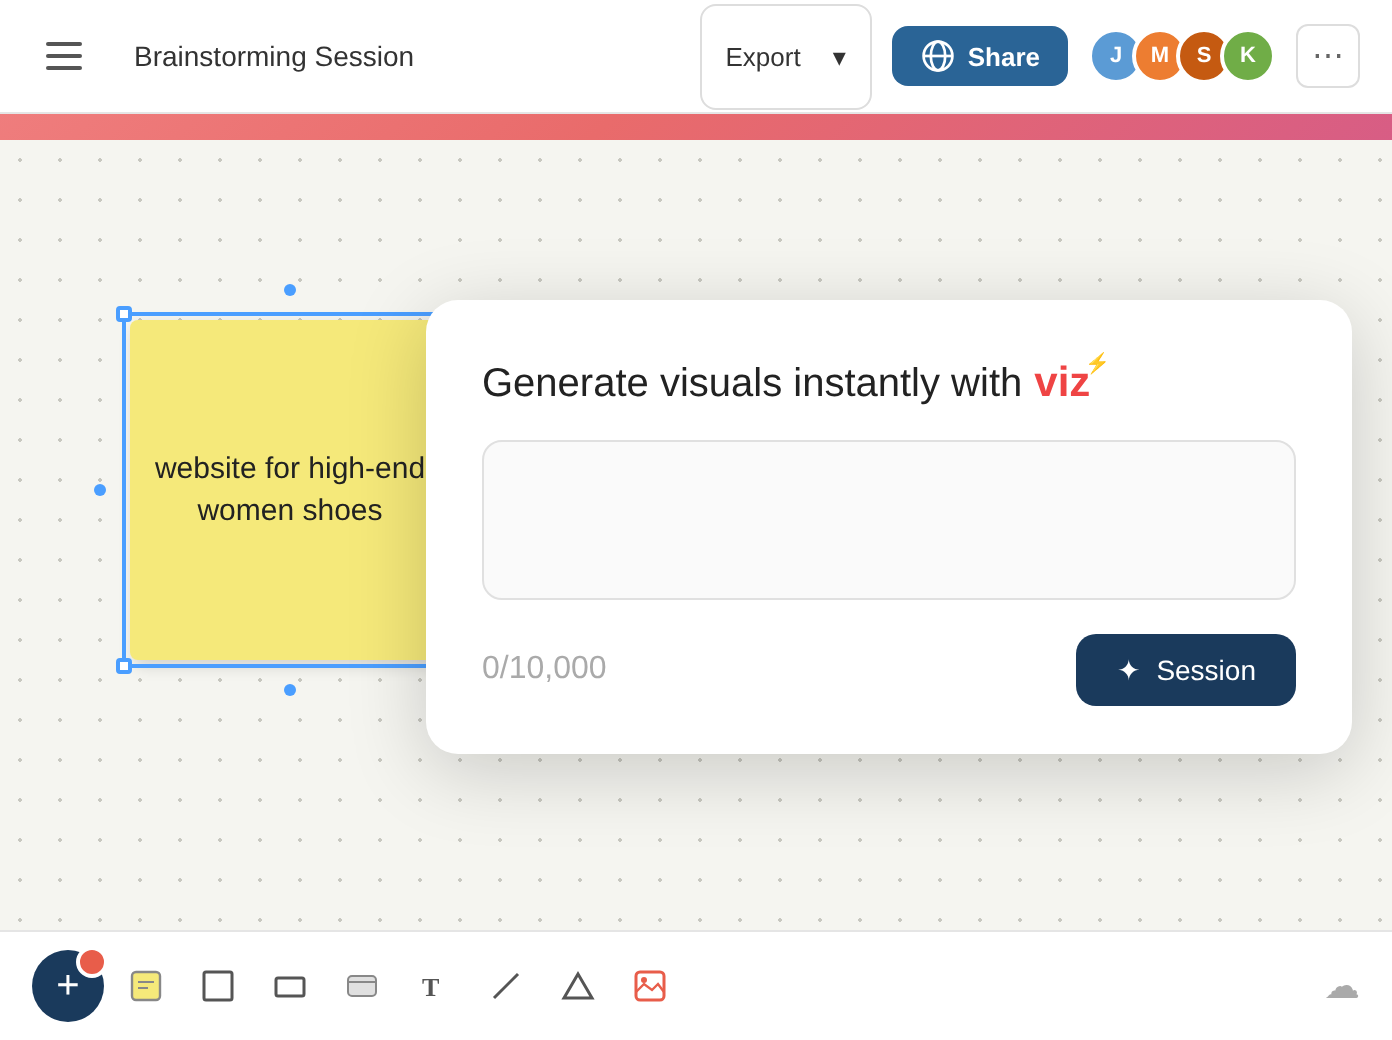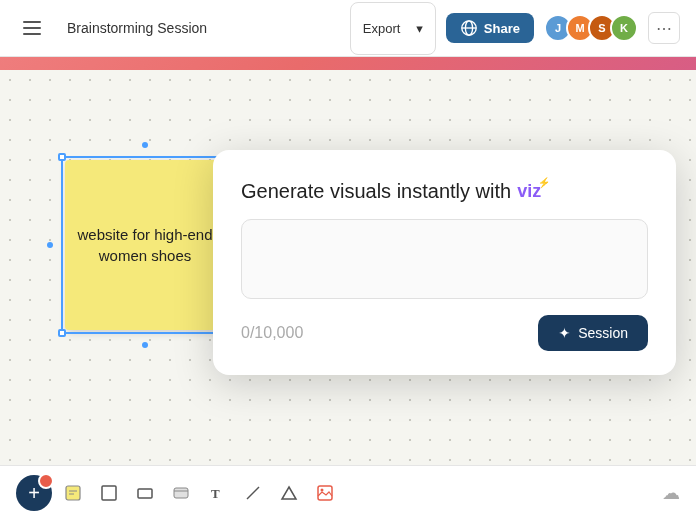--- a/index.html
+++ b/index.html
@@ -221,23 +221,23 @@
       font-weight: 500;
       color: #222;
       margin-bottom: 16px;
       display: flex;
       align-items: center;
       gap: 6px;
       flex-wrap: wrap;
     }
 
     .viz-brand {
-      color: #8b5cf6;
+      color: #ef4444;
       font-weight: 700;
-      font-size: 18px;
+      font-size: 21px;
       position: relative;
       text-align: right;
     }
     .viz-brand::after {
       content: '⚡';
       font-size: 10px;
       position: absolute;
       top: -4px;
       right: -10px;
       color: #e85d4a;

